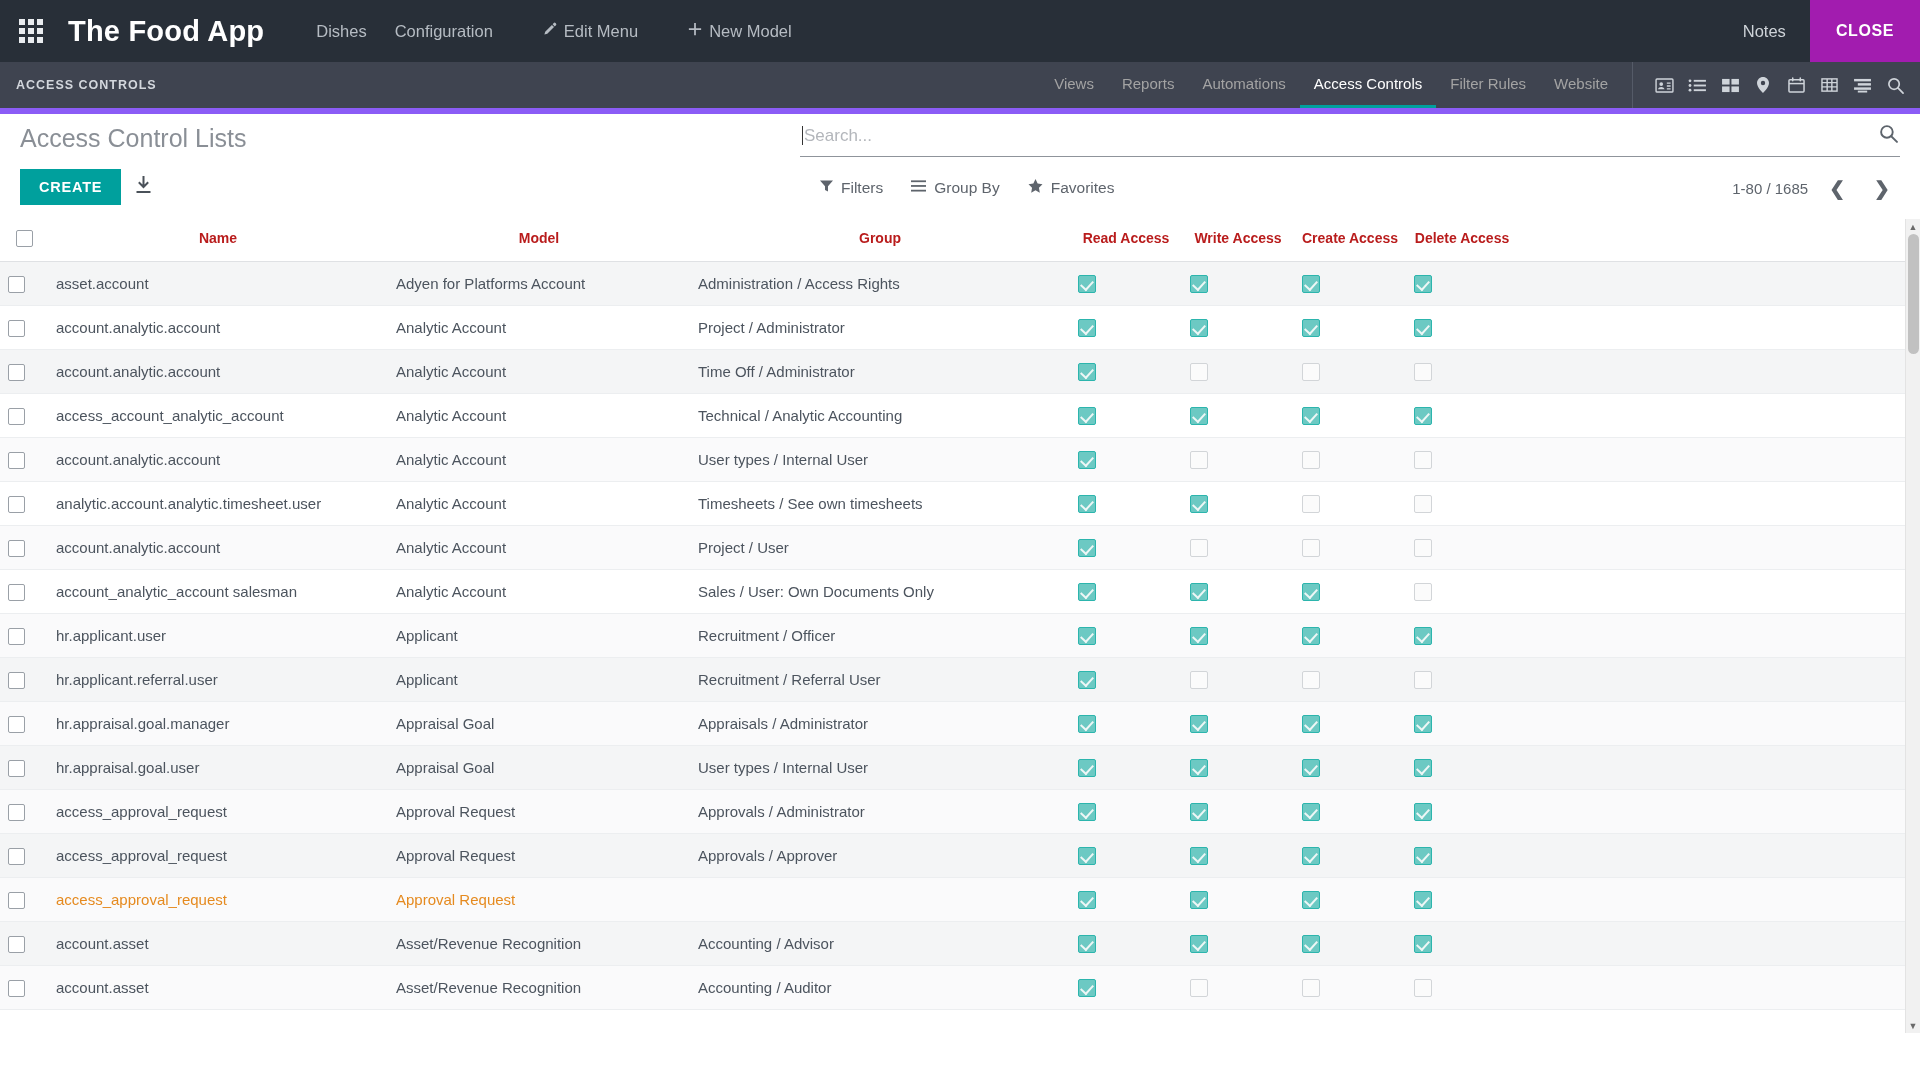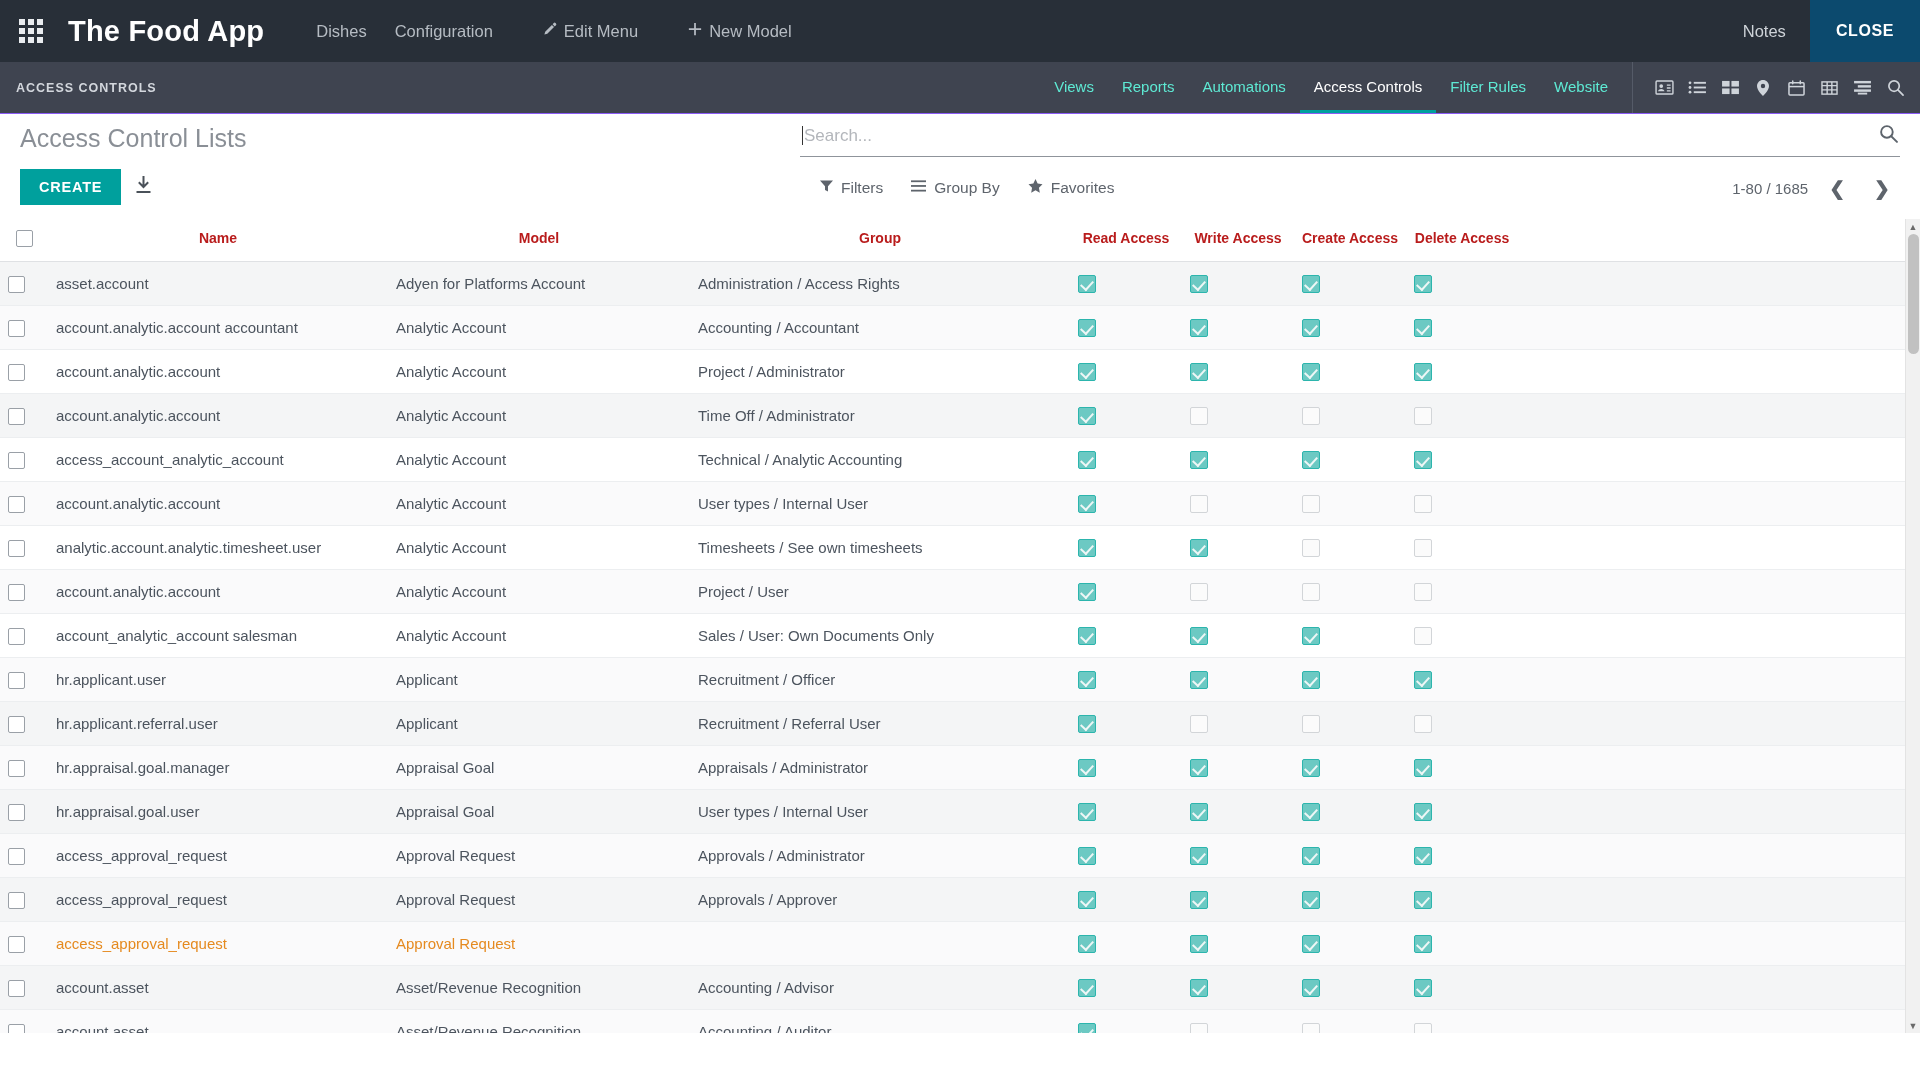--- a/index.html
+++ b/index.html
@@ -54,55 +54,55 @@
   .topmenu a.spaced { margin-left: 22px; }
   .topright {
     margin-left: auto;
     display: flex; align-items: stretch;
   }
   .topright .notes {
     color: #ced3d8; font-size: 16.5px; text-decoration: none;
     display: flex; align-items: center; padding: 0 24px;
   }
   .btn-close {
-    background: #0c4a6e;
+    background: #a21caf;
     color: #ffffff;
     font-size: 16px;
     font-weight: bold;
     letter-spacing: .6px;
     display: flex; align-items: center;
     padding: 0 26px;
     cursor: pointer;
   }
   .ico-pencil, .ico-plus { font-size: 14px; color: #b6bcc3; }
 
   
   .subbar {
     height: 52px;
     background: #3f4450;
     display: flex; align-items: stretch;
     color: #c4c9d0;
-    border-bottom: 1px solid #8b5cf6;
+    border-bottom: 6px solid #8b5cf6;
   }
   .subbar-title {
     display: flex; align-items: center;
     padding: 0 16px;
     font-size: 12.5px;
     font-weight: bold;
     letter-spacing: 1px;
     color: #d3d7dd;
     text-transform: uppercase;
   }
   .subnav {
     margin-left: auto;
     display: flex; align-items: stretch;
     padding-right: 10px;
   }
   .subnav a {
-    color: #5eead4;
+    color: #a3a3a3;
     font-size: 15px;
     text-decoration: none;
     display: flex; align-items: center;
     padding: 0 14px;
     white-space: nowrap;
     border-bottom: 3px solid transparent;
   }
   .subnav a.active {
     color: #ffffff;
     border-bottom-color: #00A09D;
@@ -511,31 +511,20 @@
             <td class="col-cb"><span class="rowcb"></span></td>
             <td class="col-name">asset.account</td>
             <td class="col-model">Adyen for Platforms Account</td>
             <td class="col-group">Administration / Access Rights</td>
             <td class="col-acc"><span class="acb on"></span></td>
             <td class="col-acc"><span class="acb on"></span></td>
             <td class="col-acc"><span class="acb on"></span></td>
             <td class="col-acc"><span class="acb on"></span></td>
             <td class="col-fill"></td>
           </tr>
-          <tr class="alt">
-            <td class="col-cb"><span class="rowcb"></span></td>
-            <td class="col-name">account.analytic.account accountant</td>
-            <td class="col-model">Analytic Account</td>
-            <td class="col-group">Accounting / Accountant</td>
-            <td class="col-acc"><span class="acb on"></span></td>
-            <td class="col-acc"><span class="acb on"></span></td>
-            <td class="col-acc"><span class="acb on"></span></td>
-            <td class="col-acc"><span class="acb on"></span></td>
-            <td class="col-fill"></td>
-          </tr>
           <tr class="">
             <td class="col-cb"><span class="rowcb"></span></td>
             <td class="col-name">account.analytic.account</td>
             <td class="col-model">Analytic Account</td>
             <td class="col-group">Project / Administrator</td>
             <td class="col-acc"><span class="acb on"></span></td>
             <td class="col-acc"><span class="acb on"></span></td>
             <td class="col-acc"><span class="acb on"></span></td>
             <td class="col-acc"><span class="acb on"></span></td>
             <td class="col-fill"></td>

